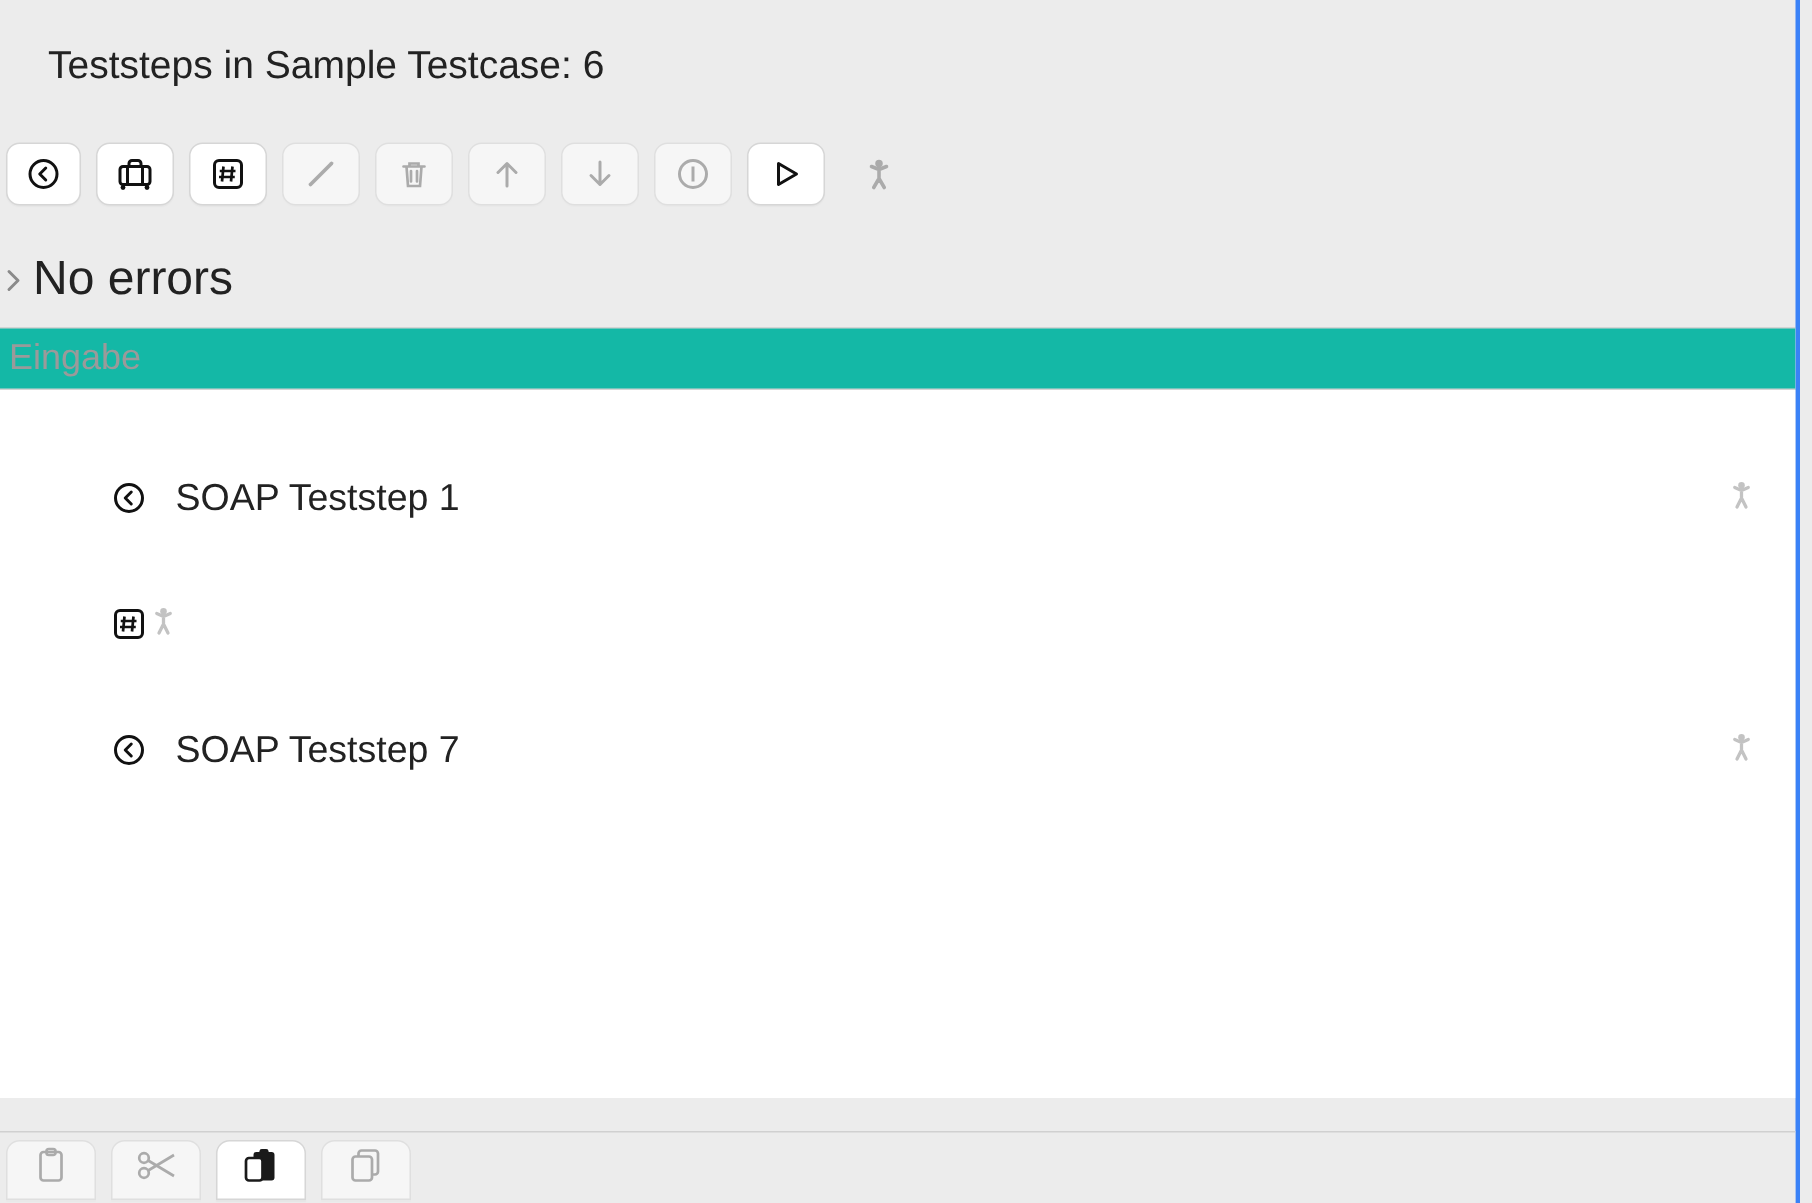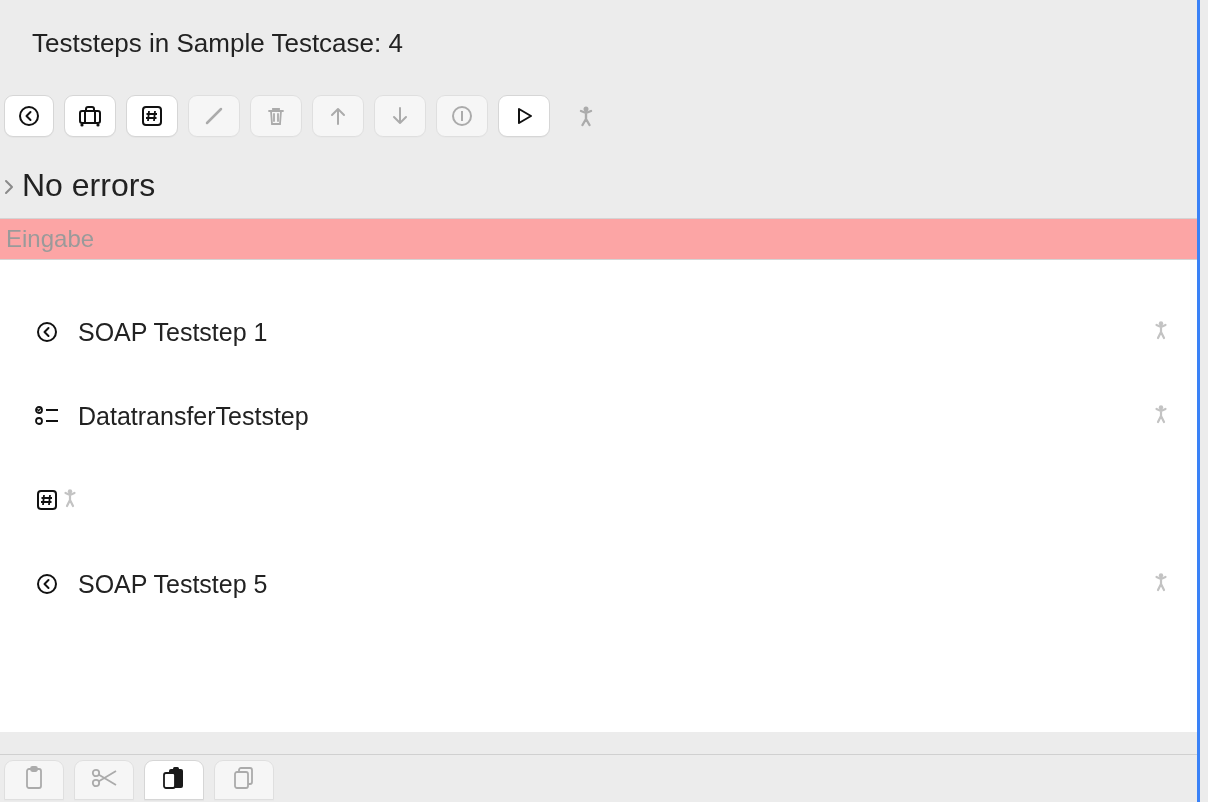--- a/index.html
+++ b/index.html
@@ -54,39 +54,40 @@
     display: flex;
     align-items: center;
     gap: 6px;
     padding: 18px 0 14px 2px;
     font-size: 32px;
   }
   .status-chevron { color:#7a7a7a; }
   .input-row {
     width: 1197px;
     height: 42px;
-    background: #fca5a5;
+    background: #14b8a6;
     border-top: 1px solid #d4d4d4;
     border-bottom: 1px solid #d4d4d4;
     display:flex; align-items:center;
     padding-left: 4px;
   }
   .input-row input {
     border: none; outline: none;
     width: 100%;
     font-size: 24px;
     background: transparent;
     color:#333;
   }
   .input-row input::placeholder { color:#9a9a9a; }
   .list-area {
     background: #fff;
     width: 1197px;
     height: 472px;
     padding-top: 30px;
+    padding-left: 39px;
   }
   .list-item {
     display:flex;
     align-items:center;
     height: 84px;
     padding: 0 28px 0 32px;
   }
   .li-icon { width: 30px; display:flex; justify-content:center; }
   .li-label { font-size: 25px; margin-left: 16px; flex:1; }
   .li-person { opacity: 0.5; }
@@ -112,21 +113,21 @@
     display:flex; align-items:center; justify-content:center;
     box-shadow: 0 1px 1px rgba(0,0,0,0.03);
   }
   .bb-btn.disabled { opacity:0.55; }
 </style>
 </head>
 <body>
 
 <div class="window">
 
-  <div class="header">Teststeps in Sample Testcase: 4</div>
+  <div class="header">Teststeps in Sample Testcase: 6</div>
 
   <div class="toolbar">
 
     <div class="tb-btn first">
       <span>
         <svg width="24" height="24" viewBox="0 0 24 24" fill="none">
           <circle cx="12" cy="12" r="9" stroke="#111" stroke-width="2"></circle>
           <path d="M13.5 8 L9.5 12 L13.5 16" stroke="#111" stroke-width="2" fill="none" stroke-linecap="round" stroke-linejoin="round"></path>
         </svg>
       </span>
@@ -235,70 +236,52 @@
       </span>
       <span class="li-label">SOAP Teststep 1</span>
       <span class="li-person">
         <svg width="16" height="20" viewBox="0 0 16 20" fill="#888">
           <circle cx="8" cy="3.5" r="2.2"></circle>
           <path d="M8 5 v7 M8 7 l-4.5 -2 M8 7 l4.5 -2 M8 12 l-3 6 M8 12 l3 6" stroke="#888" stroke-width="2.2" stroke-linecap="round"></path>
         </svg>
       </span>
     </div>
 
+
     <div class="list-item">
       <span class="li-icon">
-        <svg width="26" height="22" viewBox="0 0 26 22" fill="none">
-          <circle cx="5" cy="5" r="3" stroke="#111" stroke-width="1.8"></circle>
-          <path d="M3.2 4.2 L4.6 5.8 L6.8 3.4" stroke="#111" stroke-width="1.4" fill="none"></path>
-          <line x1="12" y1="5" x2="24" y2="5" stroke="#111" stroke-width="2"></line>
-          <circle cx="5" cy="16" r="3" stroke="#111" stroke-width="1.8"></circle>
-          <line x1="12" y1="16" x2="24" y2="16" stroke="#111" stroke-width="2"></line>
-        </svg>
-      </span>
-      <span class="li-label">DatatransferTeststep</span>
+        <svg width="24" height="24" viewBox="0 0 24 24" fill="none">
+          <rect x="3" y="3" width="18" height="18" rx="3" stroke="#111" stroke-width="2"></rect>
+          <path d="M9 7 L8 17 M15 7 L14 17 M6.5 10 H17 M6 14 H16.5" stroke="#111" stroke-width="1.8"></path>
+        </svg>
+      </span>
       <span class="li-person">
         <svg width="16" height="20" viewBox="0 0 16 20" fill="#888">
           <circle cx="8" cy="3.5" r="2.2"></circle>
           <path d="M8 5 v7 M8 7 l-4.5 -2 M8 7 l4.5 -2 M8 12 l-3 6 M8 12 l3 6" stroke="#888" stroke-width="2.2" stroke-linecap="round"></path>
         </svg>
       </span>
     </div>
 
     <div class="list-item">
       <span class="li-icon">
         <svg width="24" height="24" viewBox="0 0 24 24" fill="none">
-          <rect x="3" y="3" width="18" height="18" rx="3" stroke="#111" stroke-width="2"></rect>
-          <path d="M9 7 L8 17 M15 7 L14 17 M6.5 10 H17 M6 14 H16.5" stroke="#111" stroke-width="1.8"></path>
-        </svg>
-      </span>
+          <circle cx="12" cy="12" r="9" stroke="#111" stroke-width="2"></circle>
+          <path d="M13.5 8 L9.5 12 L13.5 16" stroke="#111" stroke-width="2" fill="none" stroke-linecap="round" stroke-linejoin="round"></path>
+        </svg>
+      </span>
+      <span class="li-label">SOAP Teststep 7</span>
       <span class="li-person">
         <svg width="16" height="20" viewBox="0 0 16 20" fill="#888">
           <circle cx="8" cy="3.5" r="2.2"></circle>
           <path d="M8 5 v7 M8 7 l-4.5 -2 M8 7 l4.5 -2 M8 12 l-3 6 M8 12 l3 6" stroke="#888" stroke-width="2.2" stroke-linecap="round"></path>
         </svg>
       </span>
     </div>
 
-    <div class="list-item">
-      <span class="li-icon">
-        <svg width="24" height="24" viewBox="0 0 24 24" fill="none">
-          <circle cx="12" cy="12" r="9" stroke="#111" stroke-width="2"></circle>
-          <path d="M13.5 8 L9.5 12 L13.5 16" stroke="#111" stroke-width="2" fill="none" stroke-linecap="round" stroke-linejoin="round"></path>
-        </svg>
-      </span>
-      <span class="li-label">SOAP Teststep 5</span>
-      <span class="li-person">
-        <svg width="16" height="20" viewBox="0 0 16 20" fill="#888">
-          <circle cx="8" cy="3.5" r="2.2"></circle>
-          <path d="M8 5 v7 M8 7 l-4.5 -2 M8 7 l4.5 -2 M8 12 l-3 6 M8 12 l3 6" stroke="#888" stroke-width="2.2" stroke-linecap="round"></path>
-        </svg>
-      </span>
-    </div>
-
   </div>
 
   <div class="bottom-bar">
     <div class="bb-btn disabled">
       <span>
         <svg width="24" height="26" viewBox="0 0 24 26" fill="none">
           <rect x="5" y="4" width="14" height="19" rx="2" stroke="#777" stroke-width="1.8"></rect>
           <rect x="9" y="2" width="6" height="4" rx="1.5" stroke="#777" stroke-width="1.8"></rect>
         </svg>
       </span>

